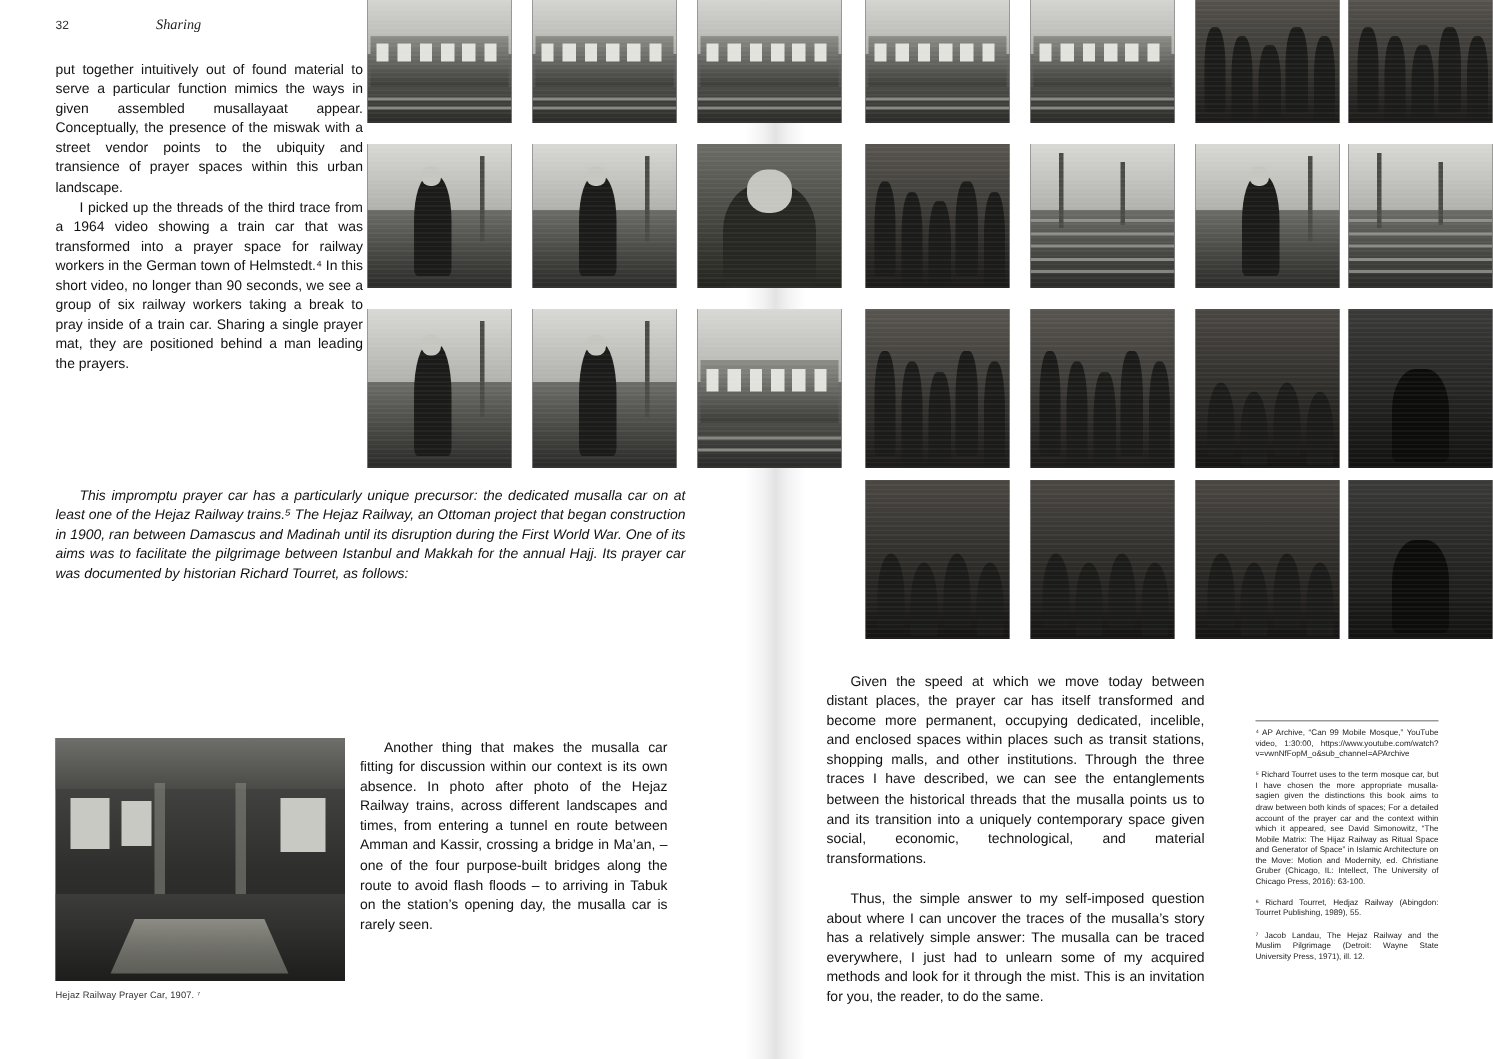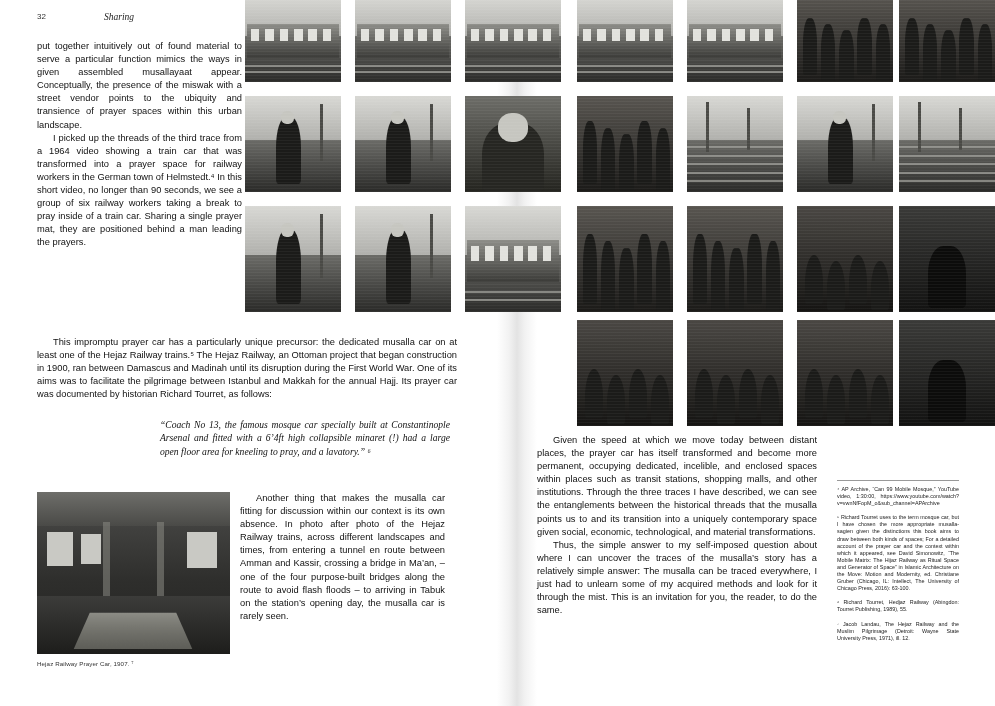--- a/index.html
+++ b/index.html
@@ -20,22 +20,22 @@
   .folio-title{position:absolute;left:67px;top:0;font-family:"Liberation Serif",serif;font-style:italic;font-size:9.5px;color:#222;}
 
   .col-left{
     position:absolute;left:37px;top:40px;width:205px;
     font-size:9.3px;line-height:13.1px;text-align:justify;color:#111;
   }
   .col-left p{margin:0;}
   .col-left p.indent{text-indent:16px;}
 
   .wide-para{
-    position:absolute;left:37px;top:336px;width:420px;
-    font-size:9.3px;line-height:13.1px;text-align:justify;color:#111;
+    position:absolute;left:37px;top:324px;width:420px;
+    font-size:9.3px;line-height:13.1px;text-align:justify;color:#111;font-style:italic;
   }
   .wide-para p{margin:0;}
   .wide-para p.indent{text-indent:16px;}
 
   .quote{
     position:absolute;left:160px;top:418px;width:290px;
     font-family:"Liberation Serif",serif;font-style:italic;
     font-size:9.6px;line-height:13.4px;text-align:justify;color:#111;
   }
   .quote p{margin:0;}
@@ -69,21 +69,21 @@
   
   .gutter{position:absolute;left:497px;top:0;width:40px;height:706px;
     background:linear-gradient(90deg,#ffffff 0%,#f2f2f2 30%,#e3e3e3 50%,#f2f2f2 70%,#ffffff 100%);}
 
   
   .right-page{position:absolute;left:537px;top:0;width:458px;height:706px;background:#fff;}
   .rcol-main{
     position:absolute;left:0px;top:434px;width:280px;
     font-size:9.3px;line-height:13.1px;text-align:justify;color:#111;
   }
-  .rcol-main p{margin:0;}
+  .rcol-main p{margin:14px;}
   .rcol-main p.indent{text-indent:16px;}
 
   .notes{
     position:absolute;left:300px;top:486px;width:122px;
     font-size:5.4px;line-height:7.1px;color:#222;text-align:justify;
   }
   .notes p{margin:0 0 7px 0;}
 
   
   .grid{position:absolute;}
@@ -117,23 +117,20 @@
 
     <div class="col-left">
       <p>put together intuitively out of found material to serve a particular function mimics the ways in given assembled musallayaat appear. Conceptually, the presence of the miswak with a street vendor points to the ubiquity and transience of prayer spaces within this urban landscape.</p>
       <p class="indent">I picked up the threads of the third trace from a 1964 video showing a train car that was transformed into a prayer space for railway workers in the German town of Helmstedt.⁴ In this short video, no longer than 90 seconds, we see a group of six railway workers taking a break to pray inside of a train car. Sharing a single prayer mat, they are positioned behind a man leading the prayers.</p>
     </div>
 
     <div class="wide-para">
       <p class="indent">This impromptu prayer car has a particularly unique precursor: the dedicated musalla car on at least one of the Hejaz Railway trains.⁵ The Hejaz Railway, an Ottoman project that began construction in 1900, ran between Damascus and Madinah until its disruption during the First World War. One of its aims was to facilitate the pilgrimage between Istanbul and Makkah for the annual Hajj. Its prayer car was documented by historian Richard Tourret, as follows:</p>
     </div>
 
-    <div class="quote">
-      <p>“Coach No 13, the famous mosque car specially built at Constantinople Arsenal and fitted with a 6’4ft high collapsible minaret (!) had a large open floor area for kneeling to pray, and a lavatory.” ⁶</p>
-    </div>
 
     <div class="photo-box">
       <div class="photo-inner">
         <div class="ph-bg"></div>
         <div class="ph-ceiling"></div>
         <div class="ph-window ph-w1"></div>
         <div class="ph-window ph-w2"></div>
         <div class="ph-window ph-w3"></div>
         <div class="ph-pillar ph-p1"></div>
         <div class="ph-pillar ph-p2"></div>

